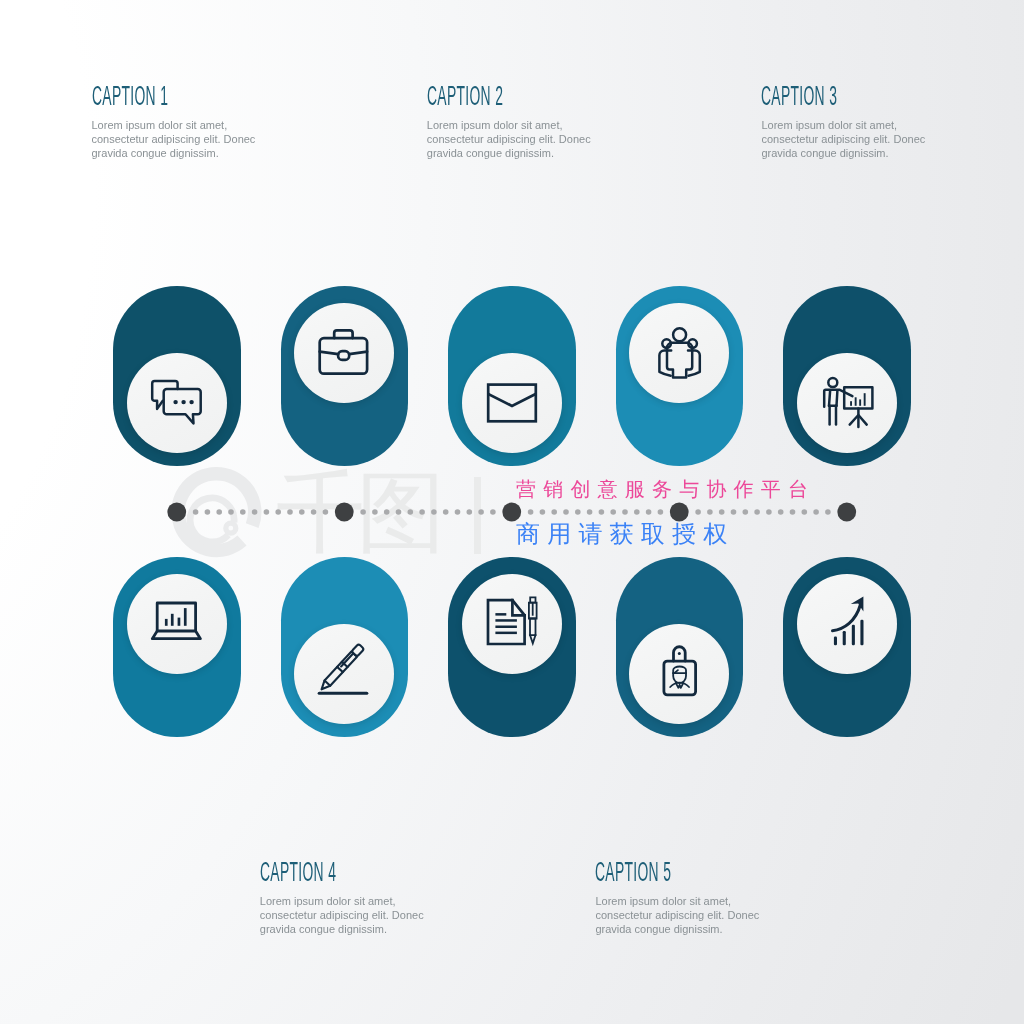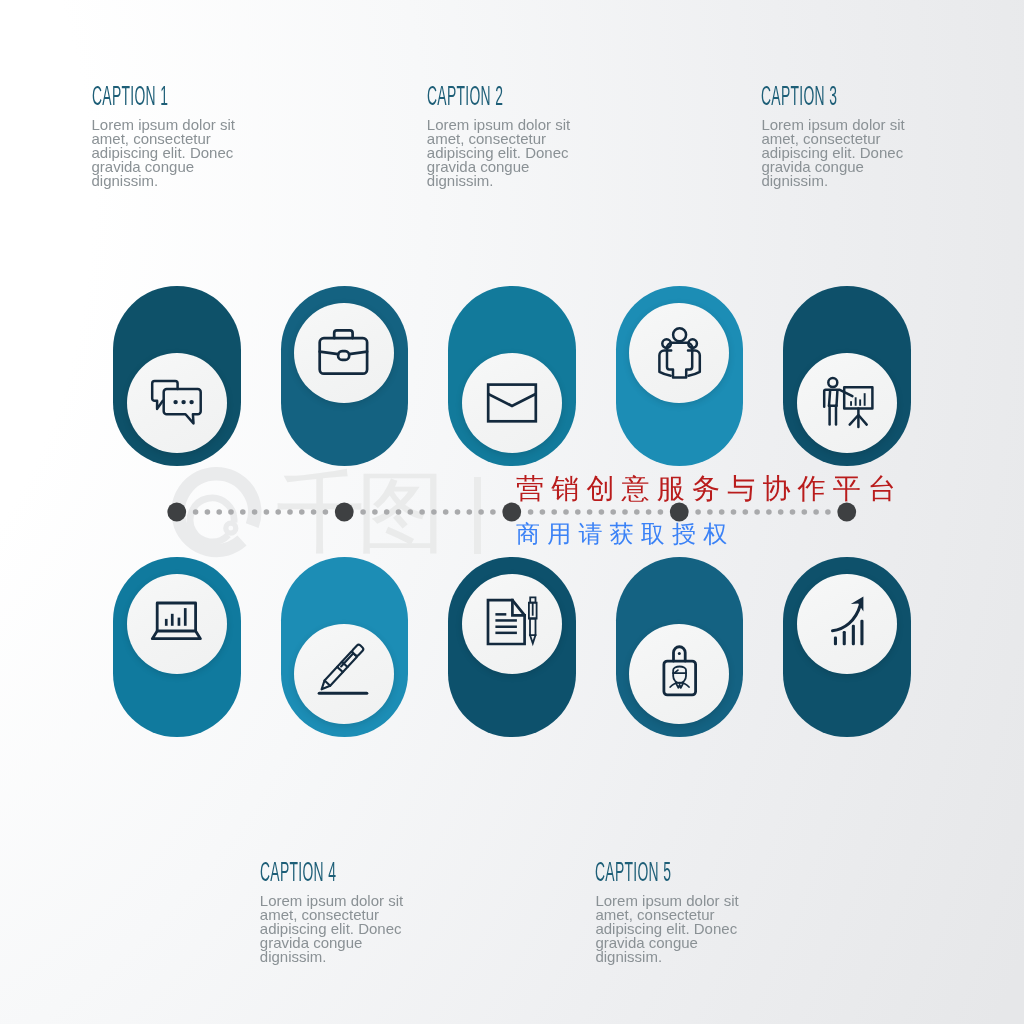--- a/index.html
+++ b/index.html
@@ -30,34 +30,34 @@
     line-height:27px;
     font-weight:400;
     white-space:nowrap;
     transform:scaleX(0.515);
     transform-origin:left top;
     letter-spacing:0.6px;
   }
   .cap-body{
     position:absolute;left:0;top:35px;
     color:#8a9195;
-    font-size:15px;
+    font-size:11px;
     line-height:14.2px;
     width:172px;
     font-weight:400;
   }
 
   
   #wm{pointer-events:none;}
   .wm-brand{position:absolute;left:276px;top:468px;font-size:89px;line-height:89px;
             color:#eaebeb;letter-spacing:-8.5px;white-space:nowrap;
             font-family:"Liberation Sans",sans-serif;}
   .wm-bar{position:absolute;left:474px;top:477px;width:7px;height:77px;background:#eaebeb;}
-  .wm-tagline{position:absolute;left:516px;top:477px;font-size:28px;line-height:24px;
-              color:#b91c1c;letter-spacing:7.2px;white-space:nowrap;
+  .wm-tagline{position:absolute;left:516px;top:477px;font-size:20px;line-height:24px;
+              color:#ec4899;letter-spacing:7.2px;white-space:nowrap;
               font-family:"Liberation Sans",sans-serif;}
   .wm-notice{position:absolute;left:516px;top:522px;font-size:24px;line-height:24px;
              color:#3b82f6;letter-spacing:7.2px;white-space:nowrap;
              font-family:"Liberation Sans",sans-serif;}
 </style>
 </head>
 <body>
 
 <div id="bg" class="layer"></div>
 

